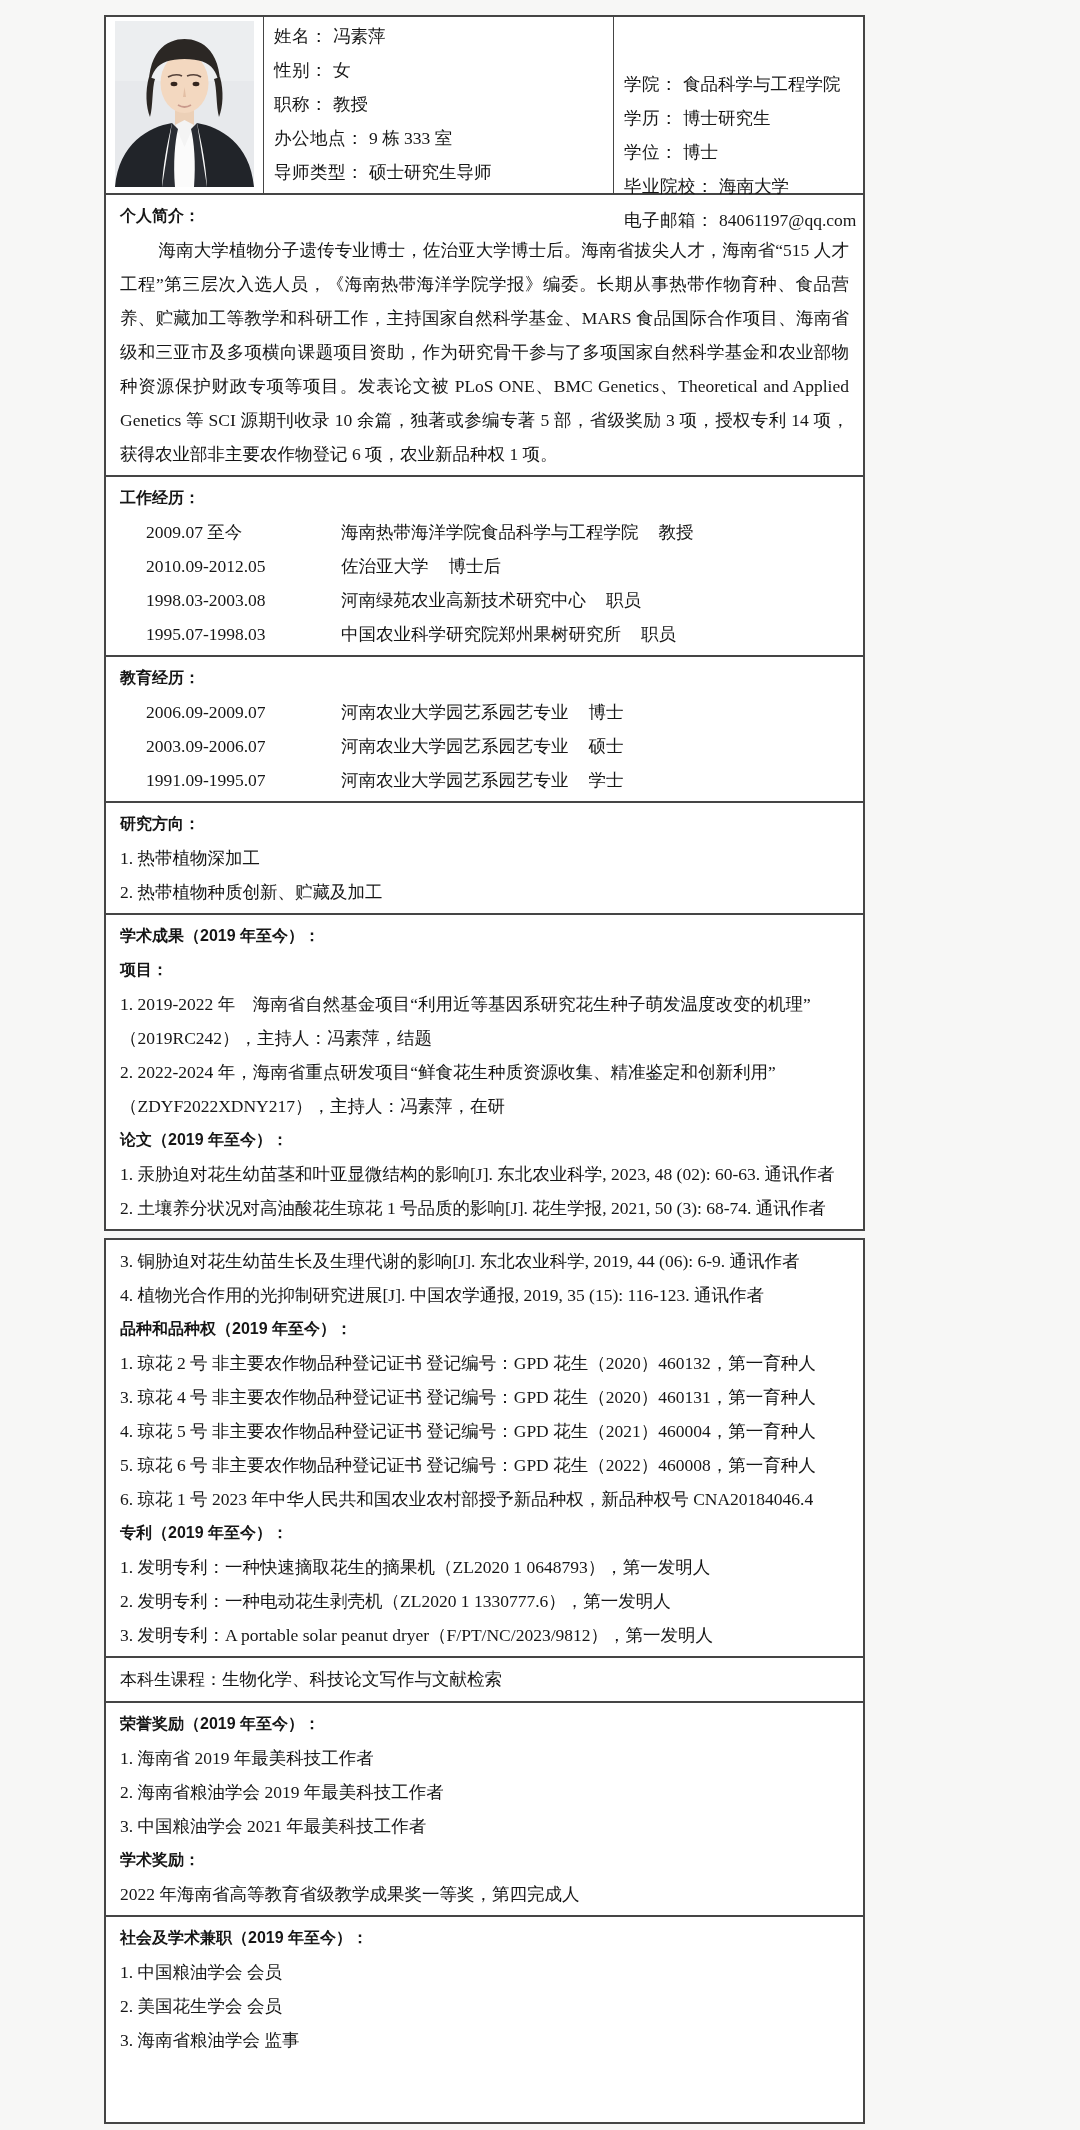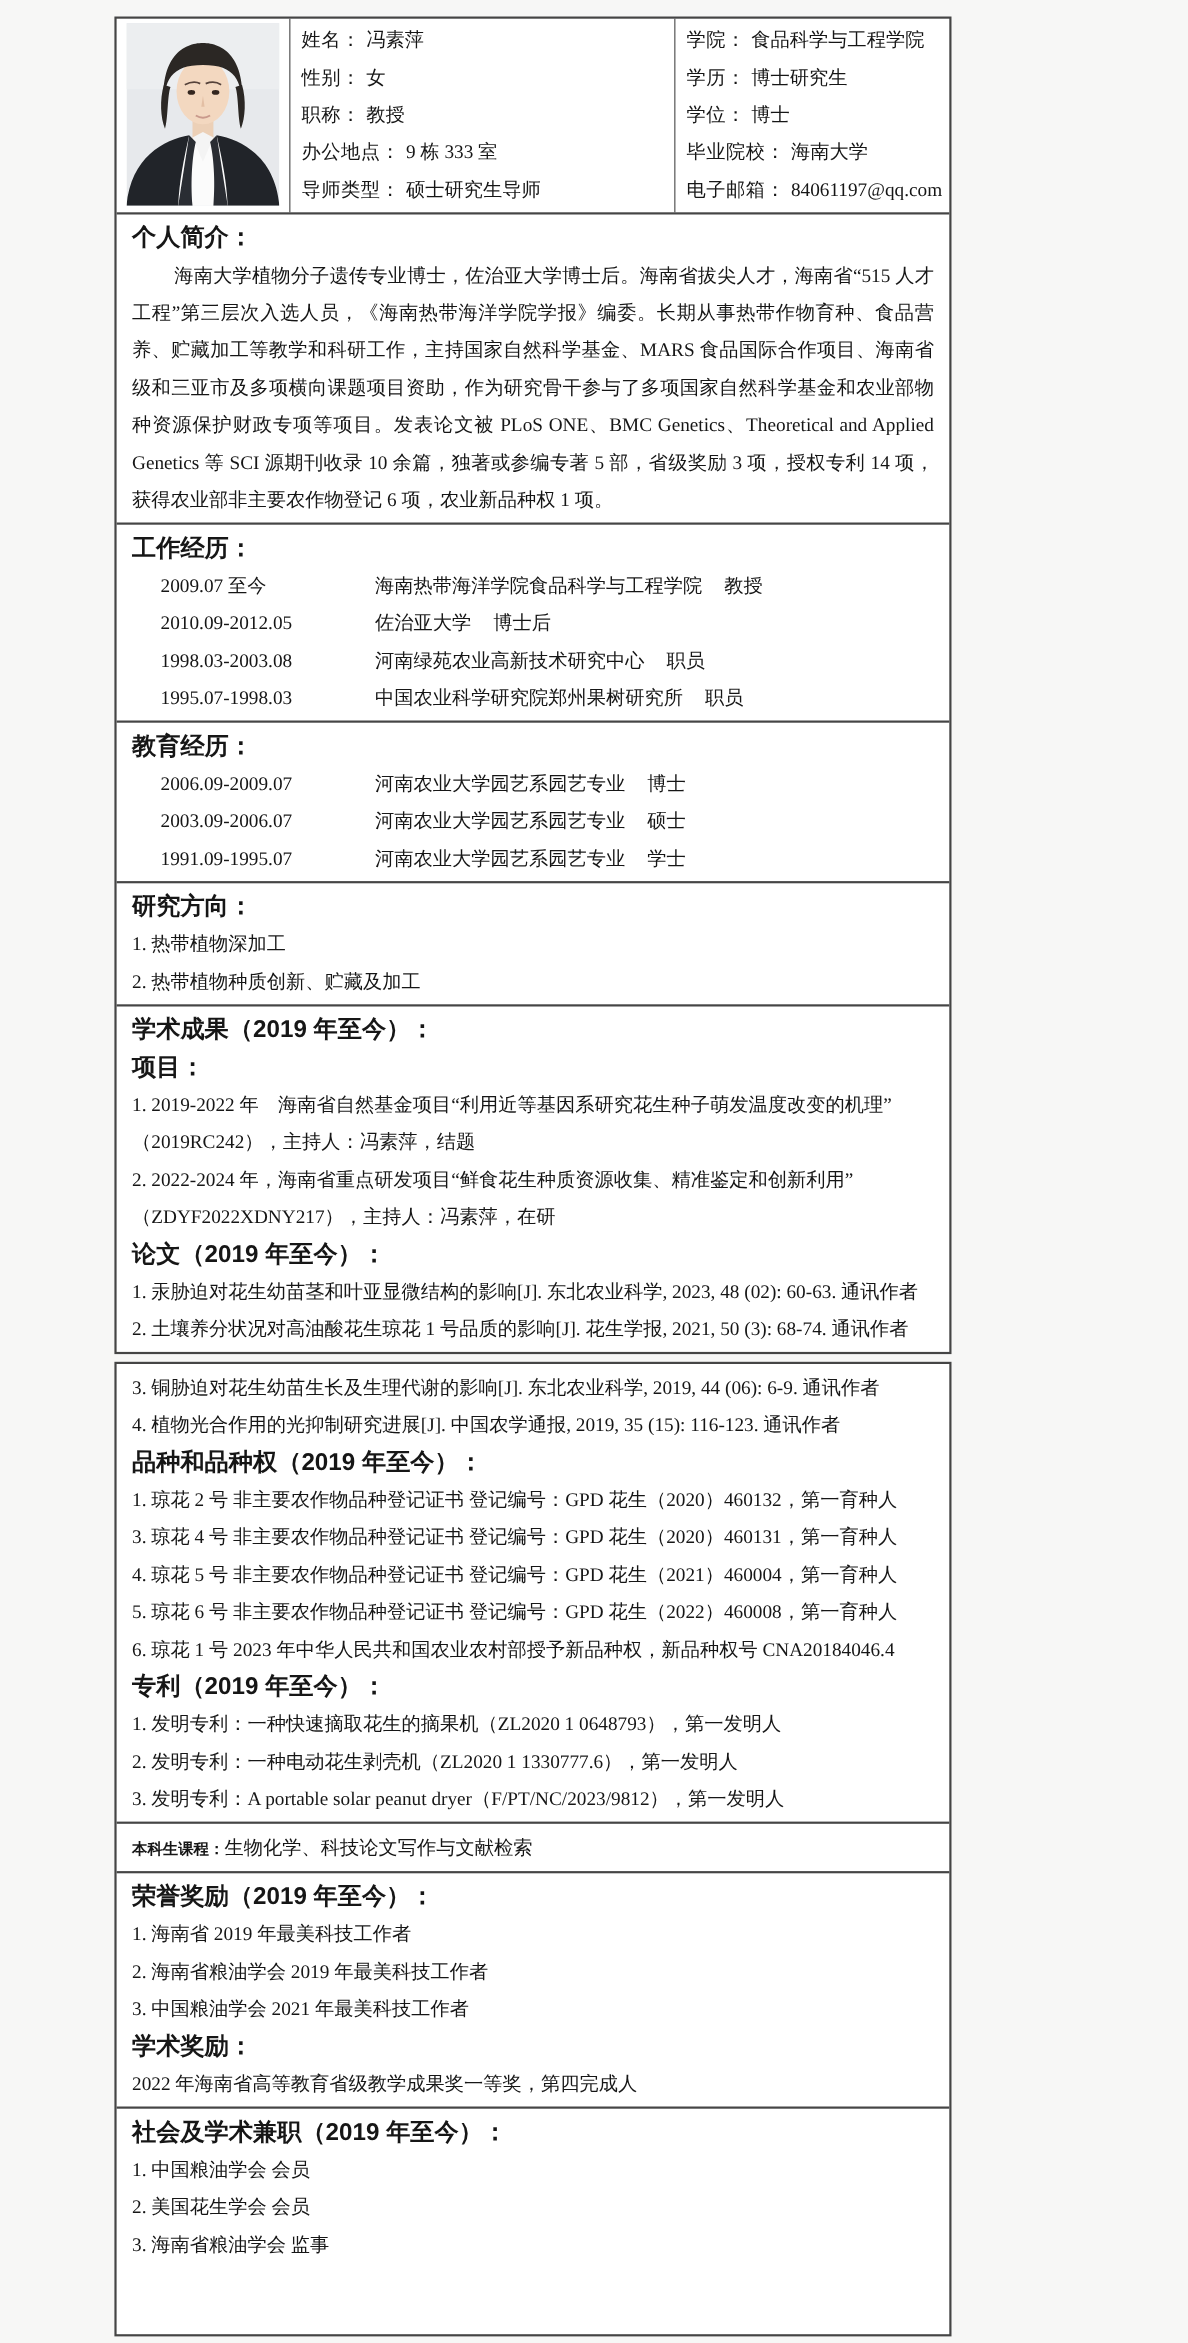--- a/index.html
+++ b/index.html
@@ -20,38 +20,38 @@
   .doc2{top:1238px;min-height:886px;}
   
   .header-row{display:flex;height:176px;}
   .photo-cell{
     flex:0 0 157px;border-right:1.5px solid #454545;
     box-sizing:border-box;padding:4px 9px;
   }
   .photo-cell svg{display:block;width:139px;height:166px;}
   .info-cell{box-sizing:border-box;padding:2px 0 0 10px;}
   .info-mid{flex:0 0 350px;border-right:1.5px solid #454545;}
-  .info-right{flex:1 1 auto;}
+  .info-right{flex:1 1 auto;margin-top:48px;}
   .field{line-height:34px;white-space:nowrap;}
   .f-label{letter-spacing:.5px;}
   .f-value{margin-left:5px;}
   
   .sec{border-top:2px solid #454545;padding:4px 14px;}
   .sec.no-top{border-top:none;}
   .sec-heading{
     font-family:"Liberation Sans","DejaVu Sans",sans-serif;
-    font-weight:bold;line-height:34px;font-size:22px;
+    font-weight:bold;line-height:34px;font-size:16px;
   }
   .line{line-height:34px;}
   .para{line-height:34px;text-align:justify;text-indent:2.2em;}
   .w-period{display:inline-block;min-width:195px;margin-left:26px;}
   .w-role{margin-left:20px;}
   .inline-bold{
     font-family:"Liberation Sans","DejaVu Sans",sans-serif;
-    font-weight:bold;font-size:14px;text-align:right;
+    font-weight:normal;font-size:17px;text-align:right;
   }
 </style>
 </head>
 <body>
 
 <div class="doc doc1">
 
   <div class="header-row">
     <div class="photo-cell">
       <svg viewBox="0 0 139 166" xmlns="http://www.w3.org/2000/svg">

